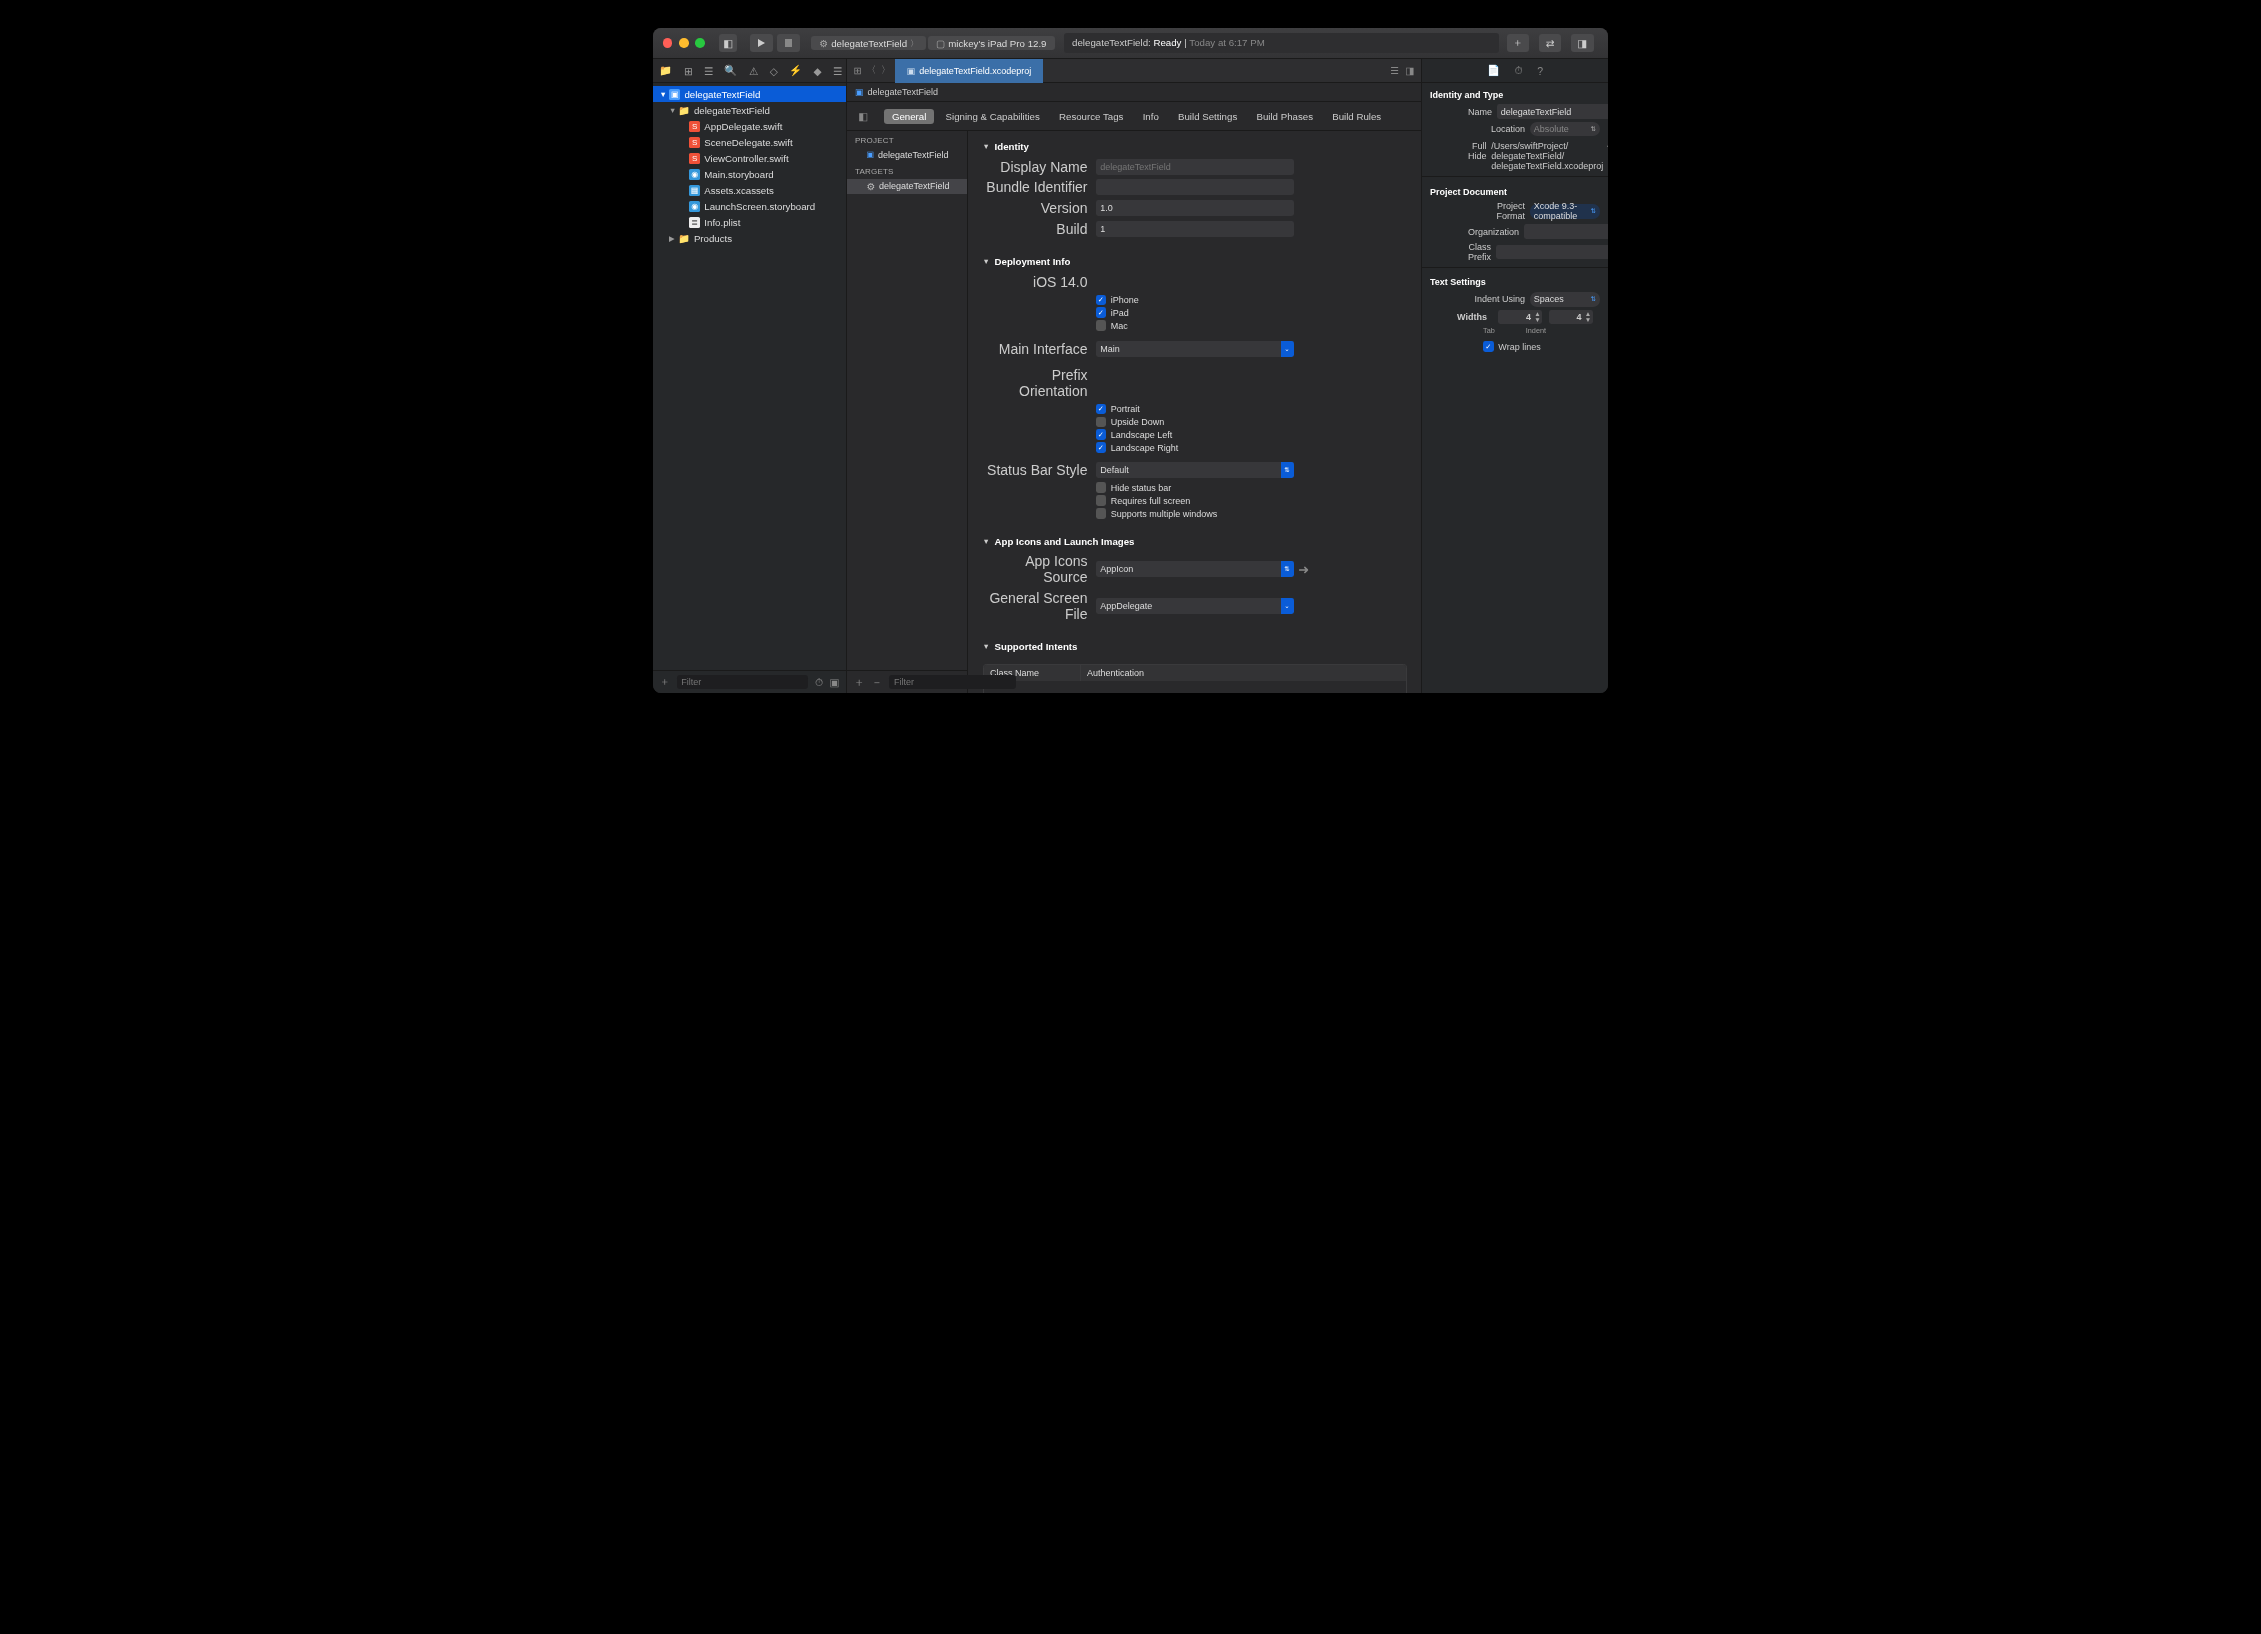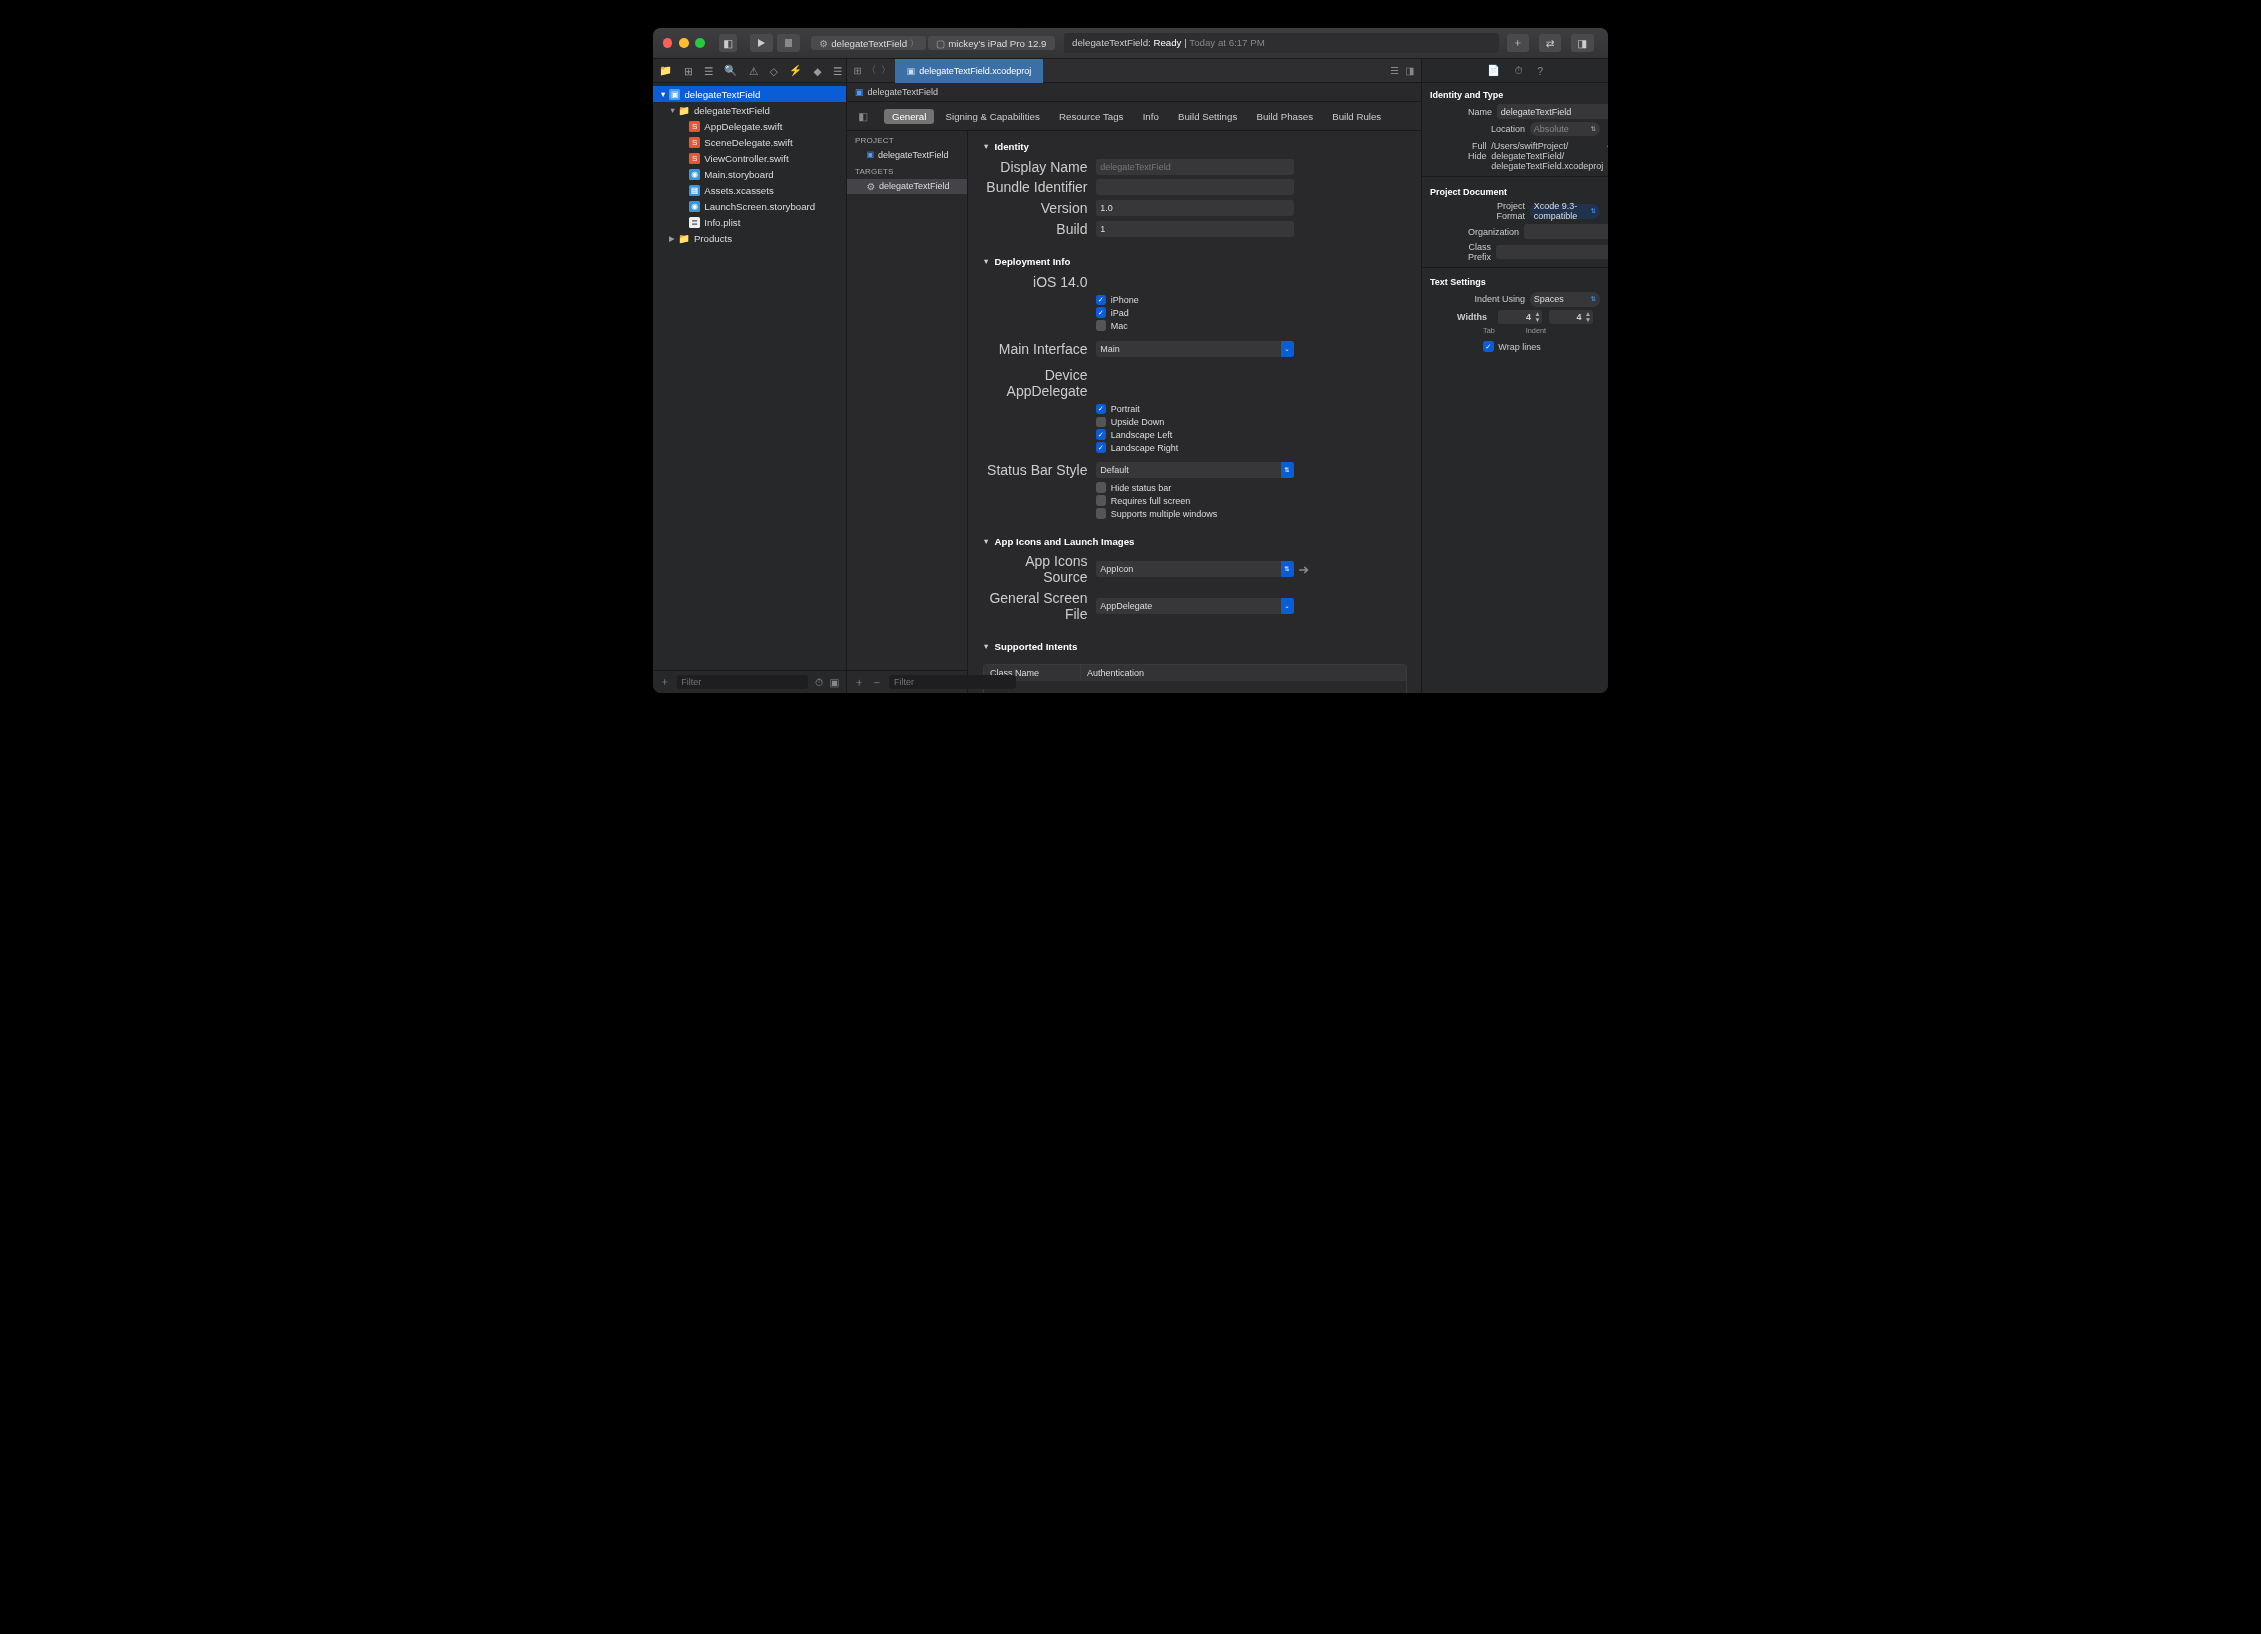--- a/index.html
+++ b/index.html
@@ -321,21 +321,21 @@
             <div style="height:8px"></div>
             <div class="form-row">
                 <label>Main Interface</label>
                 <div class="select">
                   <span>Main</span>
                   <span class="cap">⌄</span>
                 </div>
               </div>
             <div style="height:4.8px"></div>
             <div class="form-row">
-                <label>Device AppDelegate</label>
+                <label>Prefix Orientation</label>
               </div>
             <div class="check-row">
                 <span class="check on">✓</span>
                 <span>Portrait</span>
               </div>
             <div class="check-row">
                 <span class="check"></span>
                 <span>Upside Down</span>
               </div>
             <div class="check-row">

